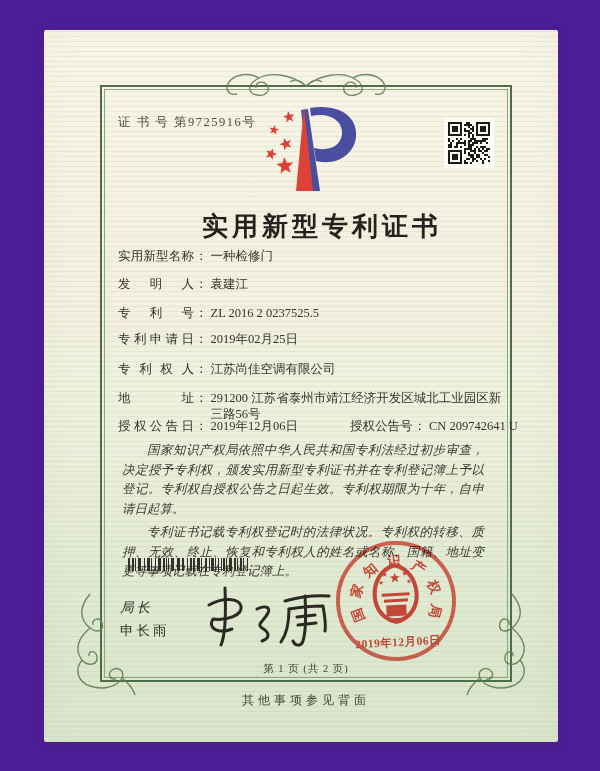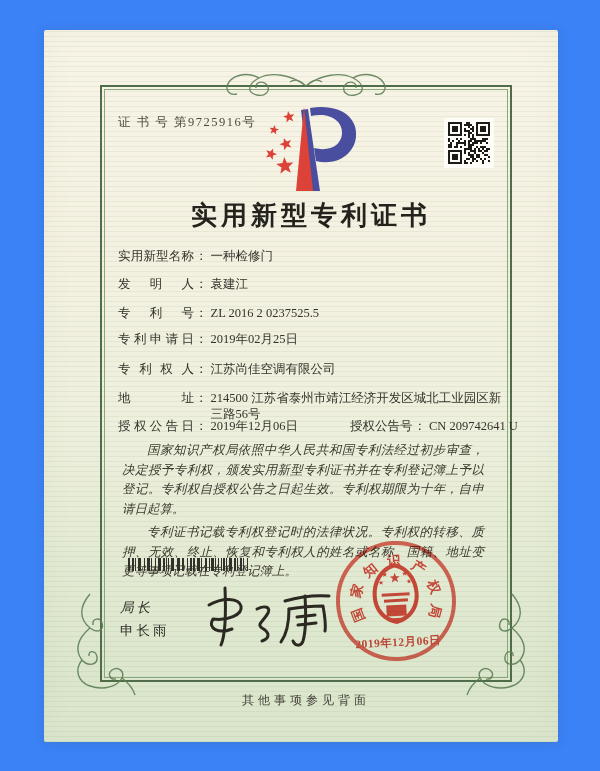--- a/index.html
+++ b/index.html
@@ -1,20 +1,20 @@
 <!DOCTYPE html>
 <html><head>
 <meta charset="utf-8">
 <style>
   html,body{margin:0;padding:0;}
   body{
     width:600px;height:771px;background:#fdfdfc;overflow:hidden;
     font-family:"Liberation Serif","DejaVu Serif",serif;
   }
-  .stage{position:relative;width:600px;height:771px;background:#3b82f6;}
+  .stage{position:relative;width:600px;height:771px;background:#4c1d95;}
   .paper{
     position:absolute;left:44px;top:30px;width:514px;height:712px;
     background:linear-gradient(180deg,#f8f4e7 0%,#f5f1e2 30%,#eef0dd 55%,#e3ead3 75%,#dbe6cc 92%,#dde7cf 100%);
     box-shadow:0 1px 10px rgba(70,70,55,.16), inset 0 0 30px rgba(120,140,100,.06);
     border-radius:2px;
   }
   .paper::before{
     content:"";position:absolute;inset:0;pointer-events:none;
     background:repeating-linear-gradient(0deg,
       rgba(118,152,98,.11) 0px,rgba(118,152,98,.11) 1px,
@@ -28,21 +28,21 @@
     content:"";position:absolute;inset:2px;border:1px solid #8aa67d;
   }
   .ornament{position:absolute;pointer-events:none;}
   .cert-no{
     position:absolute;left:74px;top:84px;font-size:12.5px;color:#4c4b41;
     letter-spacing:1.5px;
   }
   .logo{position:absolute;left:206px;top:73px;width:112px;height:94px;}
   .qr{position:absolute;left:400px;top:88px;width:50px;height:50px;}
   .title{
-    position:absolute;left:56px;top:163px;width:412px;margin:5px;
+    position:absolute;left:56px;top:163px;width:412px;margin:16px;
     text-align:center;font-size:26px;font-weight:bold;color:#23221c;
     letter-spacing:4px;
   }
   .field-row{
     position:absolute;left:74px;width:384px;display:flex;align-items:flex-start;
     font-size:12.5px;color:#34332b;line-height:16px;
   }
   .f-label{flex:0 0 76px;text-align:justify;text-align-last:justify;}
   .f-colon{flex:none;margin:0 3px 0 1px;}
   .f-value{flex:1;}
@@ -290,21 +290,21 @@
         <span class="f-value">2019年02月25日</span>
     </div>
     <div class="field-row" style="top:331px">
       <span class="f-label">专利权人</span>
         <span class="f-colon">：</span>
         <span class="f-value">江苏尚佳空调有限公司</span>
     </div>
     <div class="field-row" style="top:360px">
       <span class="f-label">地址</span>
         <span class="f-colon">：</span>
-        <span class="f-value">214500 江苏省泰州市靖江经济开发区城北工业园区新三路56号</span>
+        <span class="f-value">291200 江苏省泰州市靖江经济开发区城北工业园区新三路56号</span>
     </div>
     <div class="field-row" style="top:388px;position:absolute">
       <span class="f-label">授权公告日</span>
         <span class="f-colon">：</span>
         <span class="f-value">2019年12月06日</span>
       <span class="pair2">
         <span class="f-label2">授权公告号</span><span class="f-colon">：</span><span>CN 209742641 U</span>
       </span>
     </div>
 
@@ -383,16 +383,17 @@
           <span style="position: absolute; left: 17.9577px; top: 43.6393px; transform: translate(-50%, -50%) rotate(-72deg);">家</span>
           <span style="position: absolute; left: 32.4886px; top: 23.6393px; transform: translate(-50%, -50%) rotate(-36deg);">知</span>
           <span style="position: absolute; left: 56px; top: 16px; transform: translate(-50%, -50%) rotate(0deg);">识</span>
           <span style="position: absolute; left: 79.5114px; top: 23.6393px; transform: translate(-50%, -50%) rotate(36deg);">产</span>
           <span style="position: absolute; left: 94.0423px; top: 43.6393px; transform: translate(-50%, -50%) rotate(72deg);">权</span>
           <span style="position: absolute; left: 94.0423px; top: 68.3607px; transform: translate(-50%, -50%) rotate(108deg);">局</span>
         </div>
       <div class="seal-date">2019年12月06日</div>
     </div>
 
+    <div class="page-info">第 1 页 (共 2 页)</div>
     <div class="footer-note">其他事项参见背面</div>
 
   </div>
 </div>
 
 </body></html>

